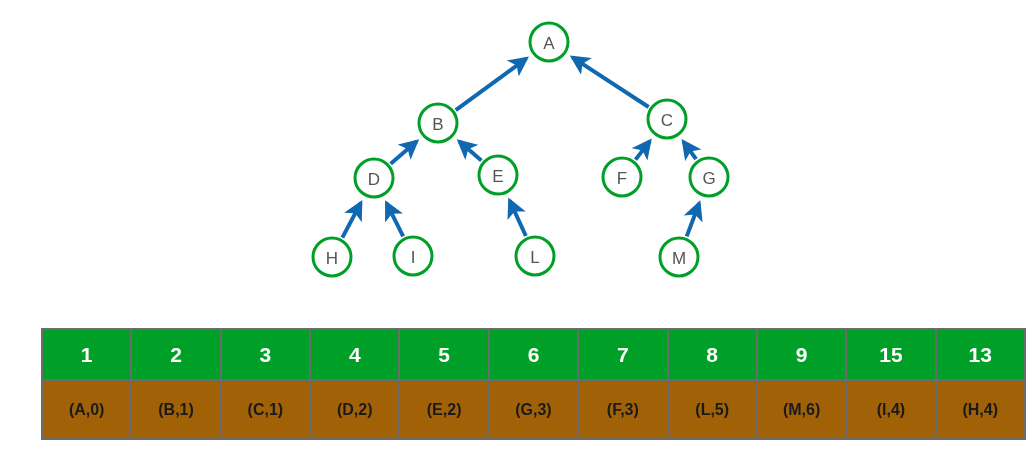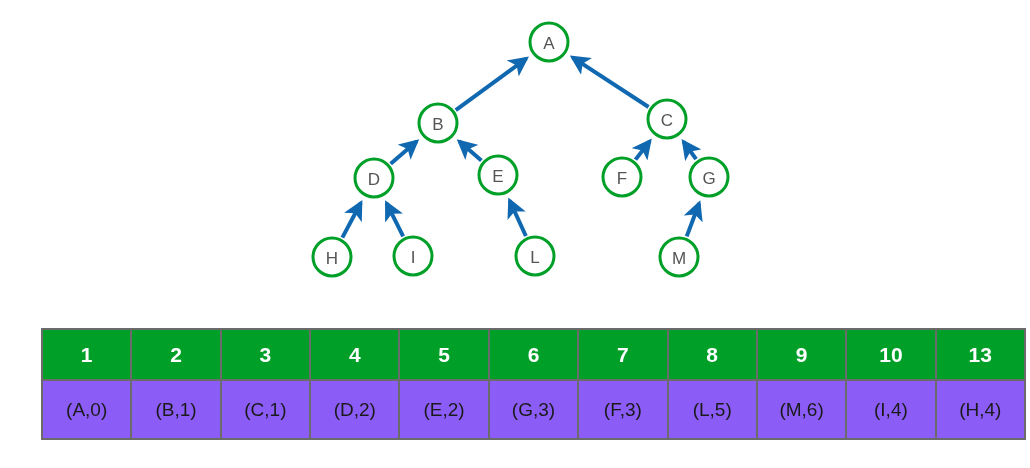--- a/index.html
+++ b/index.html
@@ -64,24 +64,24 @@
   }
   #queue-table th {
     height: 49px;
     background: #00a028;
     color: #ffffff;
     font-size: 21px;
     font-weight: bold;
   }
   #queue-table td {
     height: 57px;
-    background: #8b5cf6;
+    background: #a16207;
     color: #1a1a1a;
-    font-size: 19px;
-    font-weight: normal;
+    font-size: 16px;
+    font-weight: bold;
   }
 </style>
 </head>
 <body>
 
 <div id="tree-diagram">
   <svg id="tree-svg" viewBox="0 0 1030 300" xmlns="http://www.w3.org/2000/svg">
     <defs>
       <marker id="arrowhead" markerWidth="5" markerHeight="5" refX="4.2" refY="2.5" orient="auto" markerUnits="strokeWidth">
         <path d="M0,0 L5,2.5 L0,5 L1.2,2.5 Z" fill="#1068b0"></path>
@@ -153,21 +153,21 @@
     <tr id="queue-header-row">
         <th>1</th>
         <th>2</th>
         <th>3</th>
         <th>4</th>
         <th>5</th>
         <th>6</th>
         <th>7</th>
         <th>8</th>
         <th>9</th>
-        <th>10</th>
+        <th>15</th>
         <th>13</th>
       </tr>
   </thead>
   <tbody>
     <tr id="queue-cell-row">
         <td>(A,0)</td>
         <td>(B,1)</td>
         <td>(C,1)</td>
         <td>(D,2)</td>
         <td>(E,2)</td>

